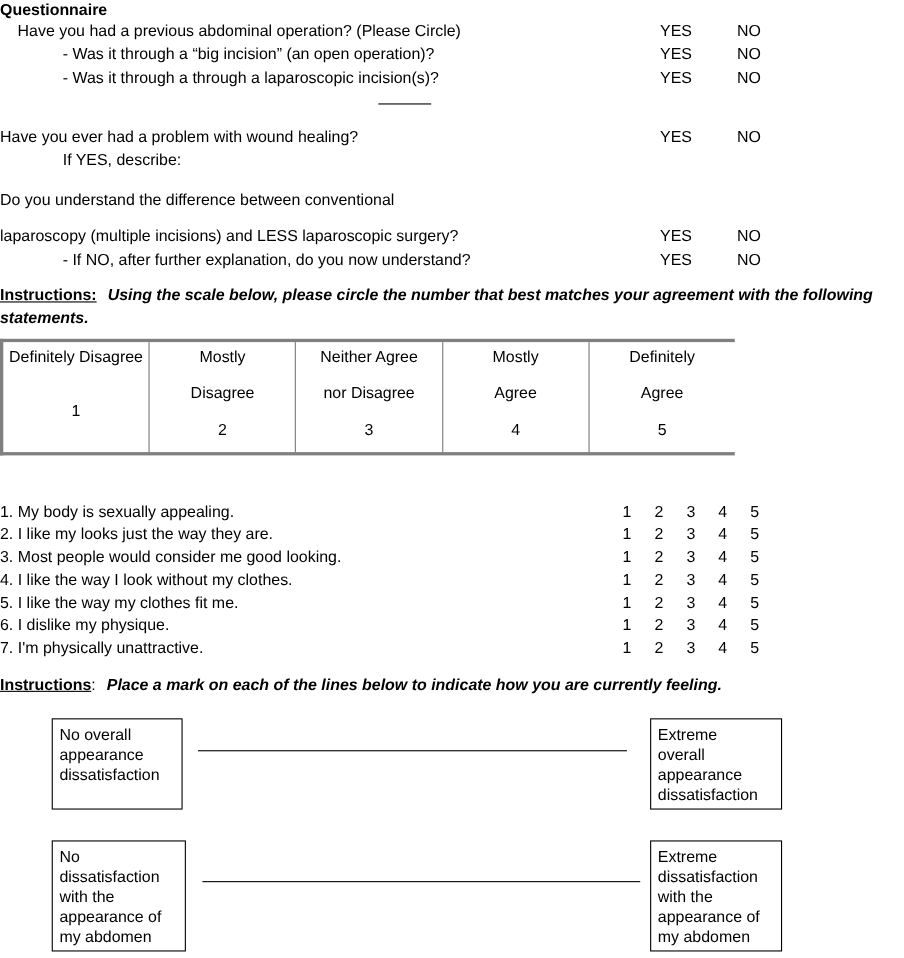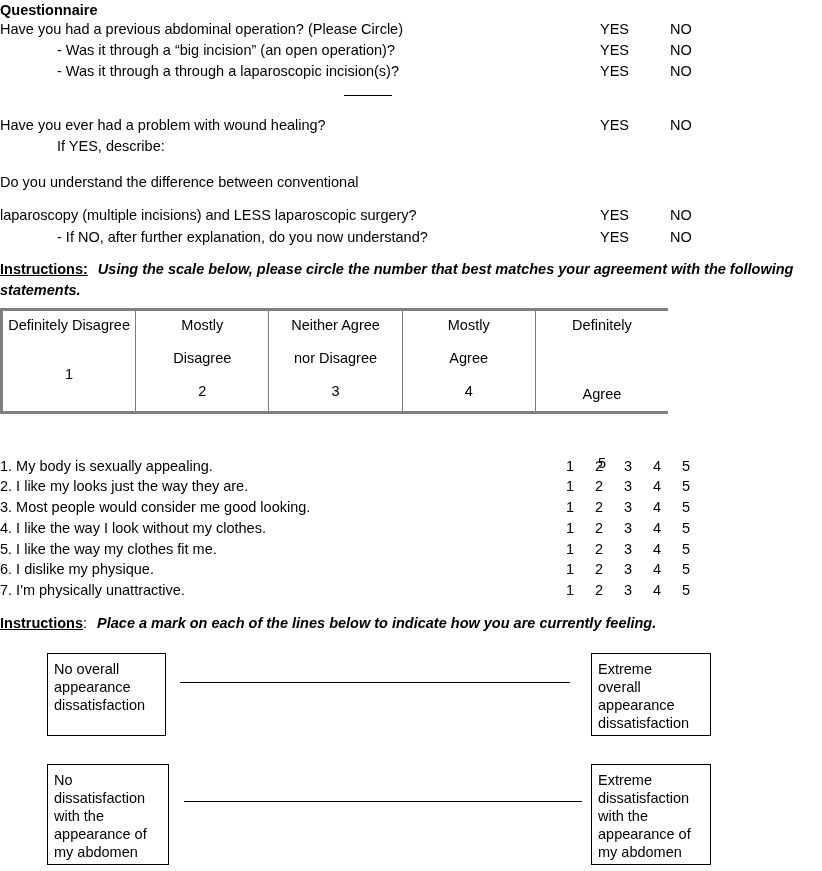--- a/index.html
+++ b/index.html
@@ -79,21 +79,21 @@
     box-sizing: border-box;
     border-right: 1.5px solid #7a7a7a;
     display: flex;
     flex-direction: column;
     align-items: center;
     justify-content: flex-start;
     padding-top: 6px;
     font-size: 14.5px;
     line-height: 17px;
   }
-  .likert-cell:last-child { border-right: none; gap: 36px; }
+  .likert-cell:last-child { border-right: none; }
   .likert-l1 { margin-bottom: 16px; }
   .likert-l2 { margin-bottom: 16px; }
   .likert-num { }
 
   
   .stmt-row {
     left: 0; width: 822px;
     height: 20px;
     line-height: 20px;
     white-space: nowrap;
@@ -121,21 +121,21 @@
     height: 0;
     border-top: 1.8px solid #000000;
   }
 </style>
 </head>
 <body>
 
 <div class="abs" id="doc-title">Questionnaire</div>
 
 <div class="abs q-row" style="top:19px">
-  <span class="q-text" style="left:0px">Have you had a previous abdominal operation? (Please Circle)</span>
+  <span class="q-text" style="left:16px">Have you had a previous abdominal operation? (Please Circle)</span>
   <span class="q-yes">YES</span>
   <span class="q-no">NO</span>
 </div>
 <div class="abs q-row" style="top:40px">
   <span class="q-text" style="left:57px">- Was it through a “big incision” (an open operation)?</span>
   <span class="q-yes">YES</span>
   <span class="q-no">NO</span>
 </div>
 <div class="abs q-row" style="top:61px">
   <span class="q-text" style="left:57px">- Was it through a through a laparoscopic incision(s)?</span>

